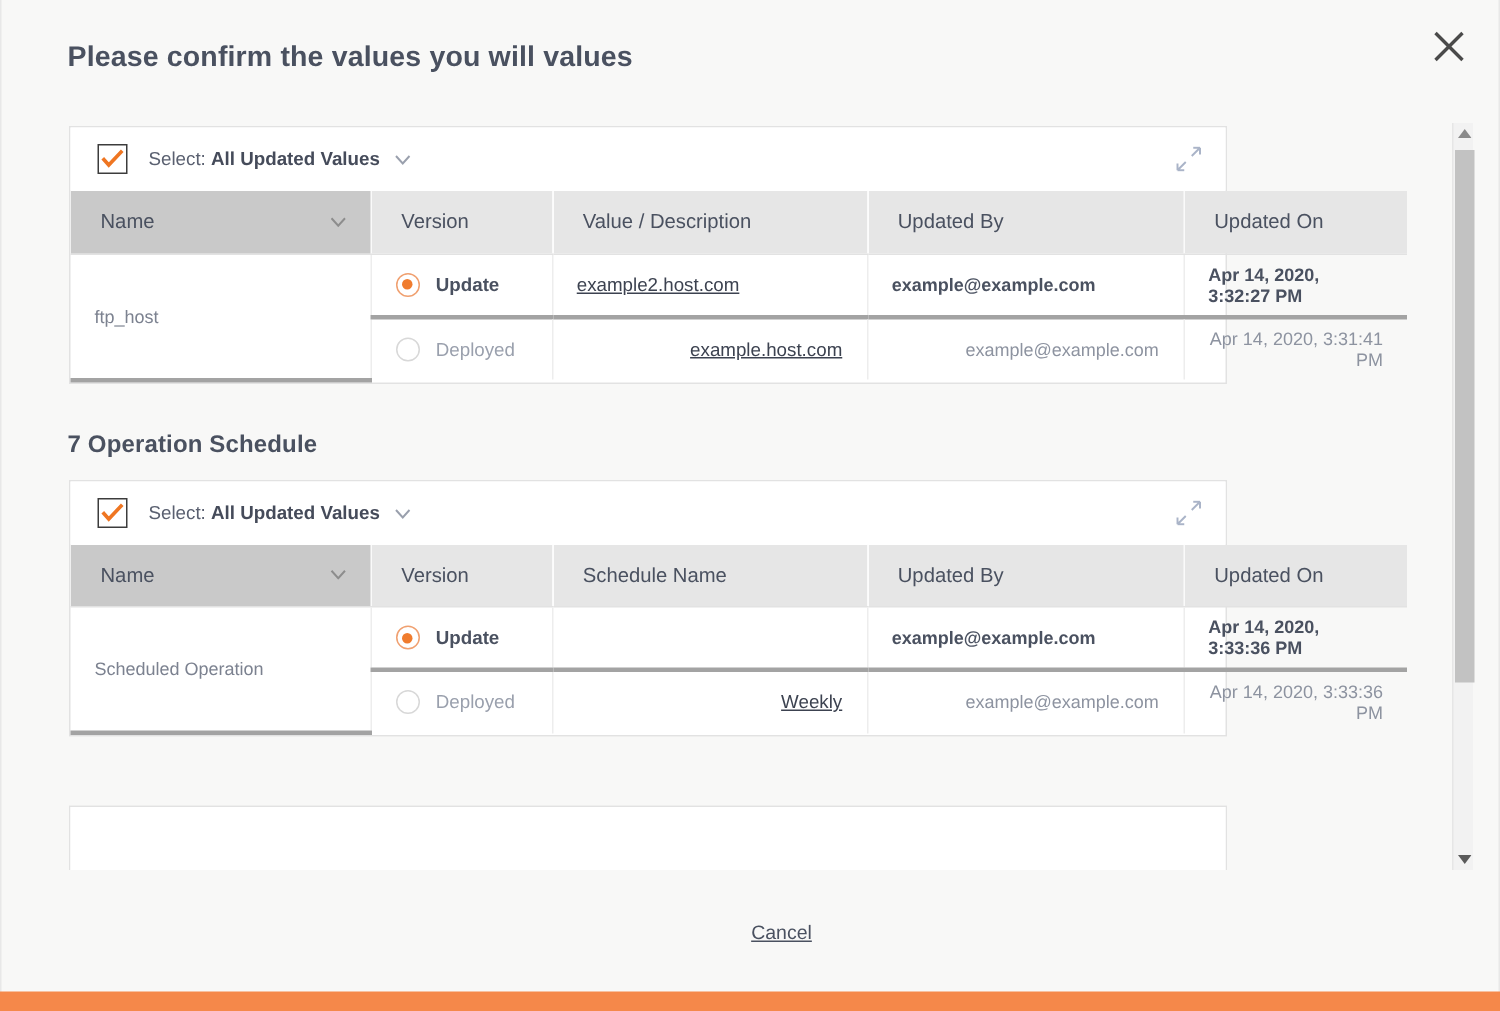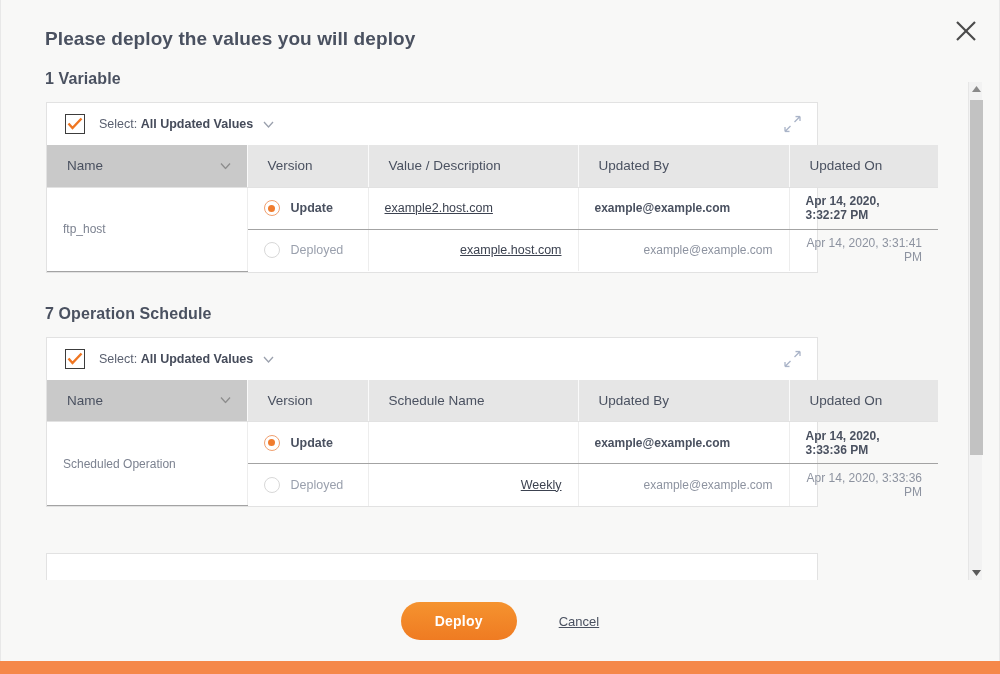--- a/index.html
+++ b/index.html
@@ -149,21 +149,21 @@
     position: absolute;
     right: 16px;
     top: 50%;
     transform: translateY(-50%);
     display: flex;
   }
 
   table.grid td {
     padding: 0 16px;
     border-right: 1px solid #ededed;
-    border-bottom: 1px solid #a3a3a3;
+    border-bottom: 3px solid #a3a3a3;
     height: 42px;
     vertical-align: middle;
     color: #7c8290;
     font-size: 12px;
   }
   table.grid td:last-child { border-right: none; margin-left: 45px; }
   table.grid tr:last-child td { border-bottom: none; text-align: right; }
 
   td.name-cell {
     color: #9399a6;
@@ -283,33 +283,32 @@
     height: 13px;
     background: #f5884a;
   }
 </style>
 </head>
 <body>
 
 <div class="page-edge-left"></div>
 <div class="page-edge-right"></div>
 
-<div class="dialog-title">Please deploy the values you will deploy</div>
+<div class="dialog-title">Please confirm the values you will values</div>
 
 <div class="close-button">
   <svg width="22" height="22" viewBox="0 0 22 22">
     <line x1="2" y1="2" x2="20" y2="20" stroke="#4a4a4a" stroke-width="2.2"></line>
     <line x1="20" y1="2" x2="2" y2="20" stroke="#4a4a4a" stroke-width="2.2"></line>
   </svg>
 </div>
 
 <div class="scroll-area">
   <div class="scroll-content" id="sections-root">
       <div class="section">
-        <div class="section-title">1 Variable</div>
         <div class="panel">
           <div class="panel-toolbar">
             <div class="checkbox">
               <svg width="16" height="14" viewBox="0 0 16 14">
                 <polyline points="1.5,6.5 5.5,11 14.5,1.5" fill="none" stroke="#ef7622" stroke-width="2.4"></polyline>
               </svg>
             </div>
             <div class="select-label"><span>Select:</span> <span class="strong">All Updated Values</span><span class="caret">
                 <svg width="11" height="7" viewBox="0 0 11 7">
                   <polyline points="1,1 5.5,6 10,1" fill="none" stroke="#9aa0ad" stroke-width="1.3"></polyline>
@@ -463,17 +462,16 @@
   </div>
   <div class="sb-thumb"></div>
   <div class="sb-arrow down">
     <svg width="9" height="6" viewBox="0 0 9 6">
         <polygon points="0,0 9,0 4.5,6" fill="#5a5a5a"></polygon>
       </svg>
   </div>
 </div>
 
 <div class="footer">
-  <button class="deploy-button">Deploy</button>
   <span class="cancel-link">Cancel</span>
 </div>
 
 <div class="bottom-bar"></div>
 
 </body></html>

